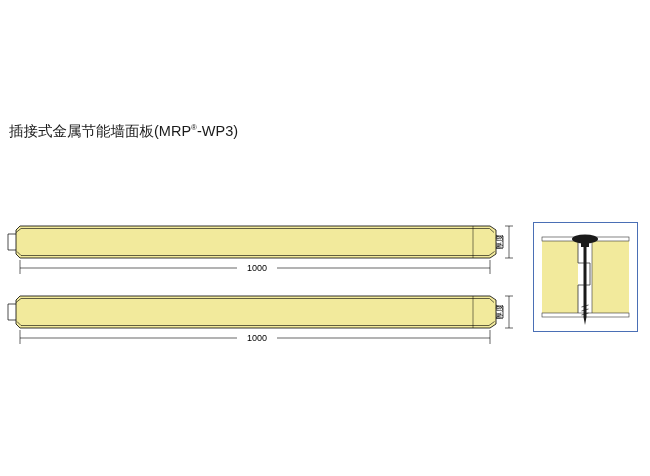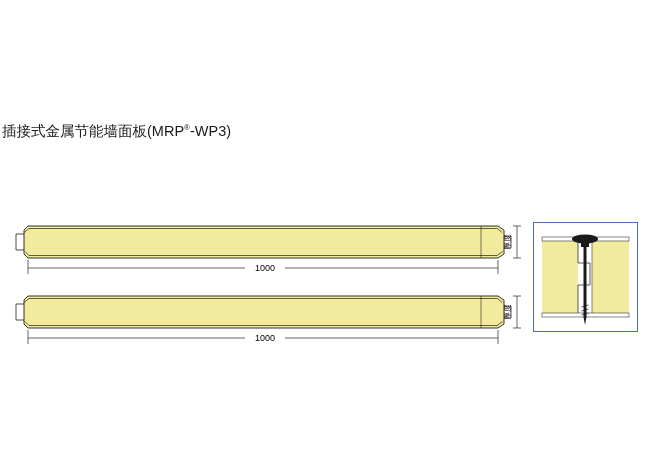--- a/index.html
+++ b/index.html
@@ -15,42 +15,42 @@
     overflow: hidden;
   }
   .page {
     position: absolute;
     left: 0; top: 0;
     width: 650px;
     height: 476px;
   }
   .title-cn {
     position: absolute;
-    left: 2px;
+    left: 9px;
     top: 122px;
     font-size: 14.5px;
     color: #1a1a1a;
     letter-spacing: 0px;
     white-space: nowrap;
   }
   .title-en {
     position: absolute;
     left: 11px;
     top: 161px;
     font-size: 12.5px;
     color: #1a1a1a;
     white-space: nowrap;
   }
   .sup {
     font-size: 8px;
     vertical-align: super;
   }
   .diagram-area {
     position: absolute;
-    left: 12px;
+    left: 4px;
     top: 210px;
     width: 576px;
     height: 160px;
   }
   .detail-box {
     position: absolute;
     left: 533px;
     top: 222px;
     width: 105px;
     height: 110px;

